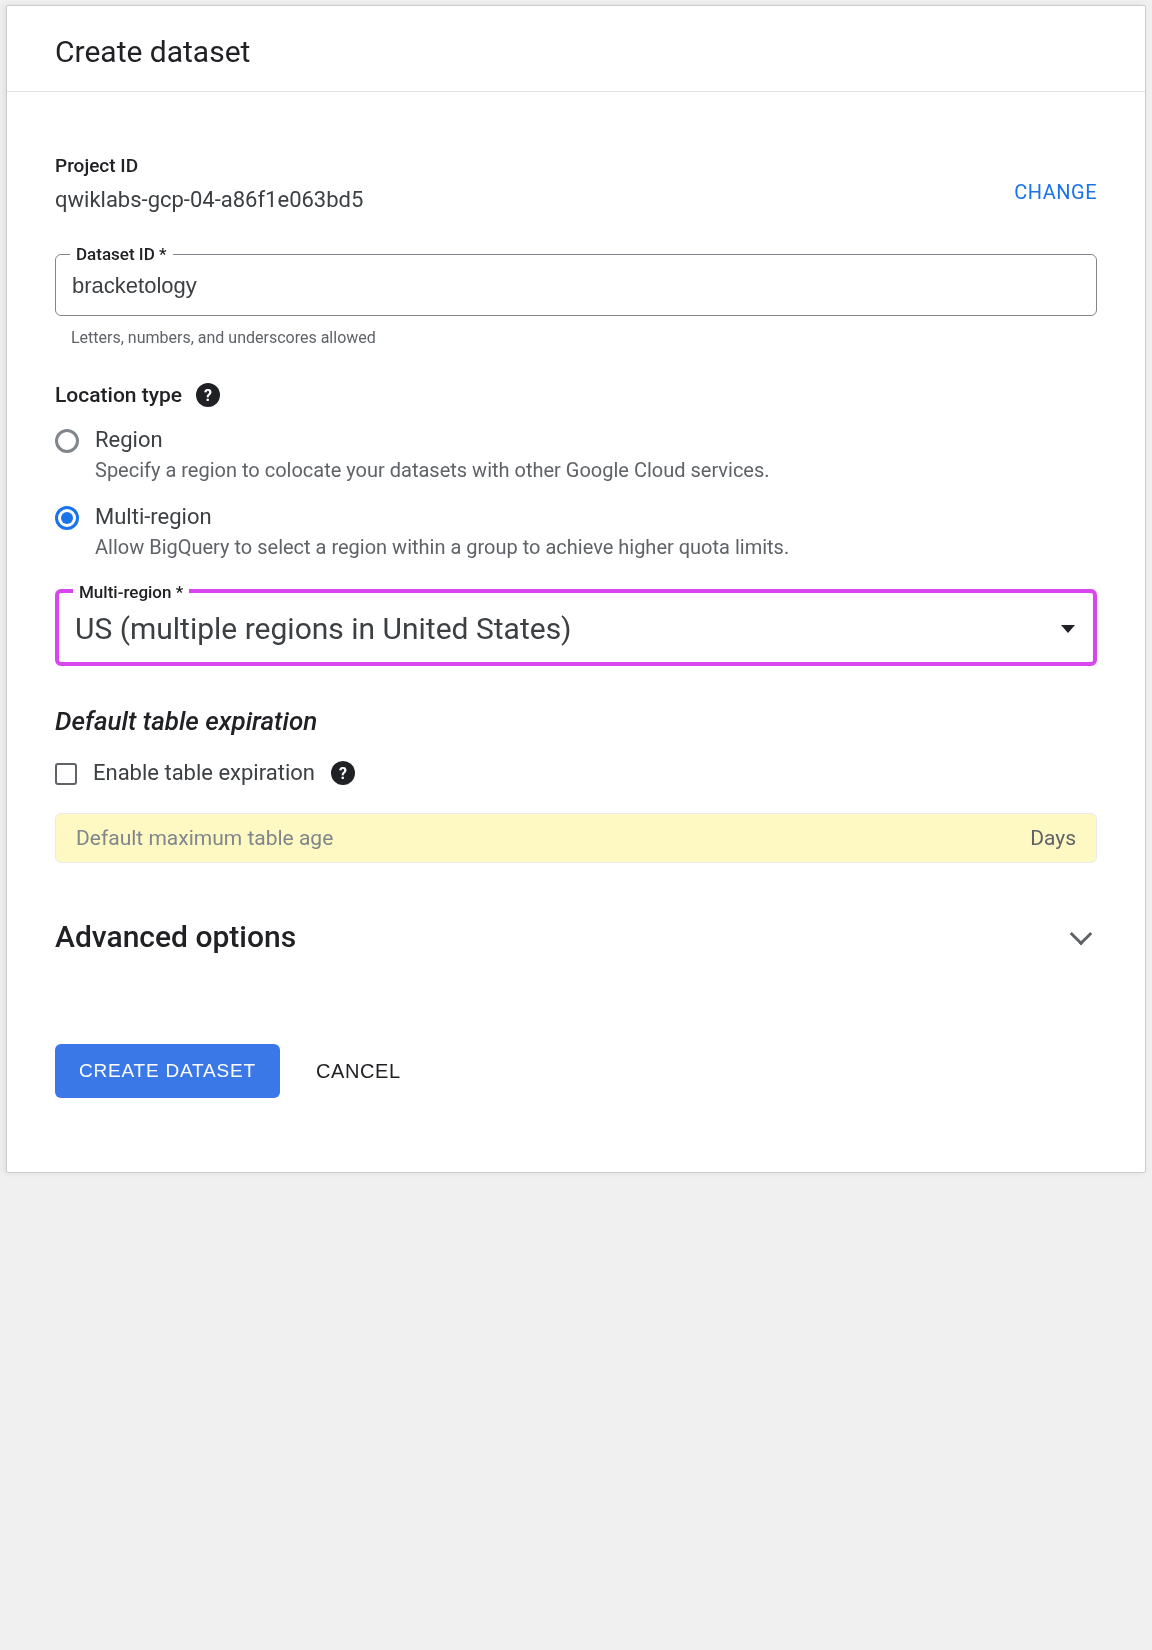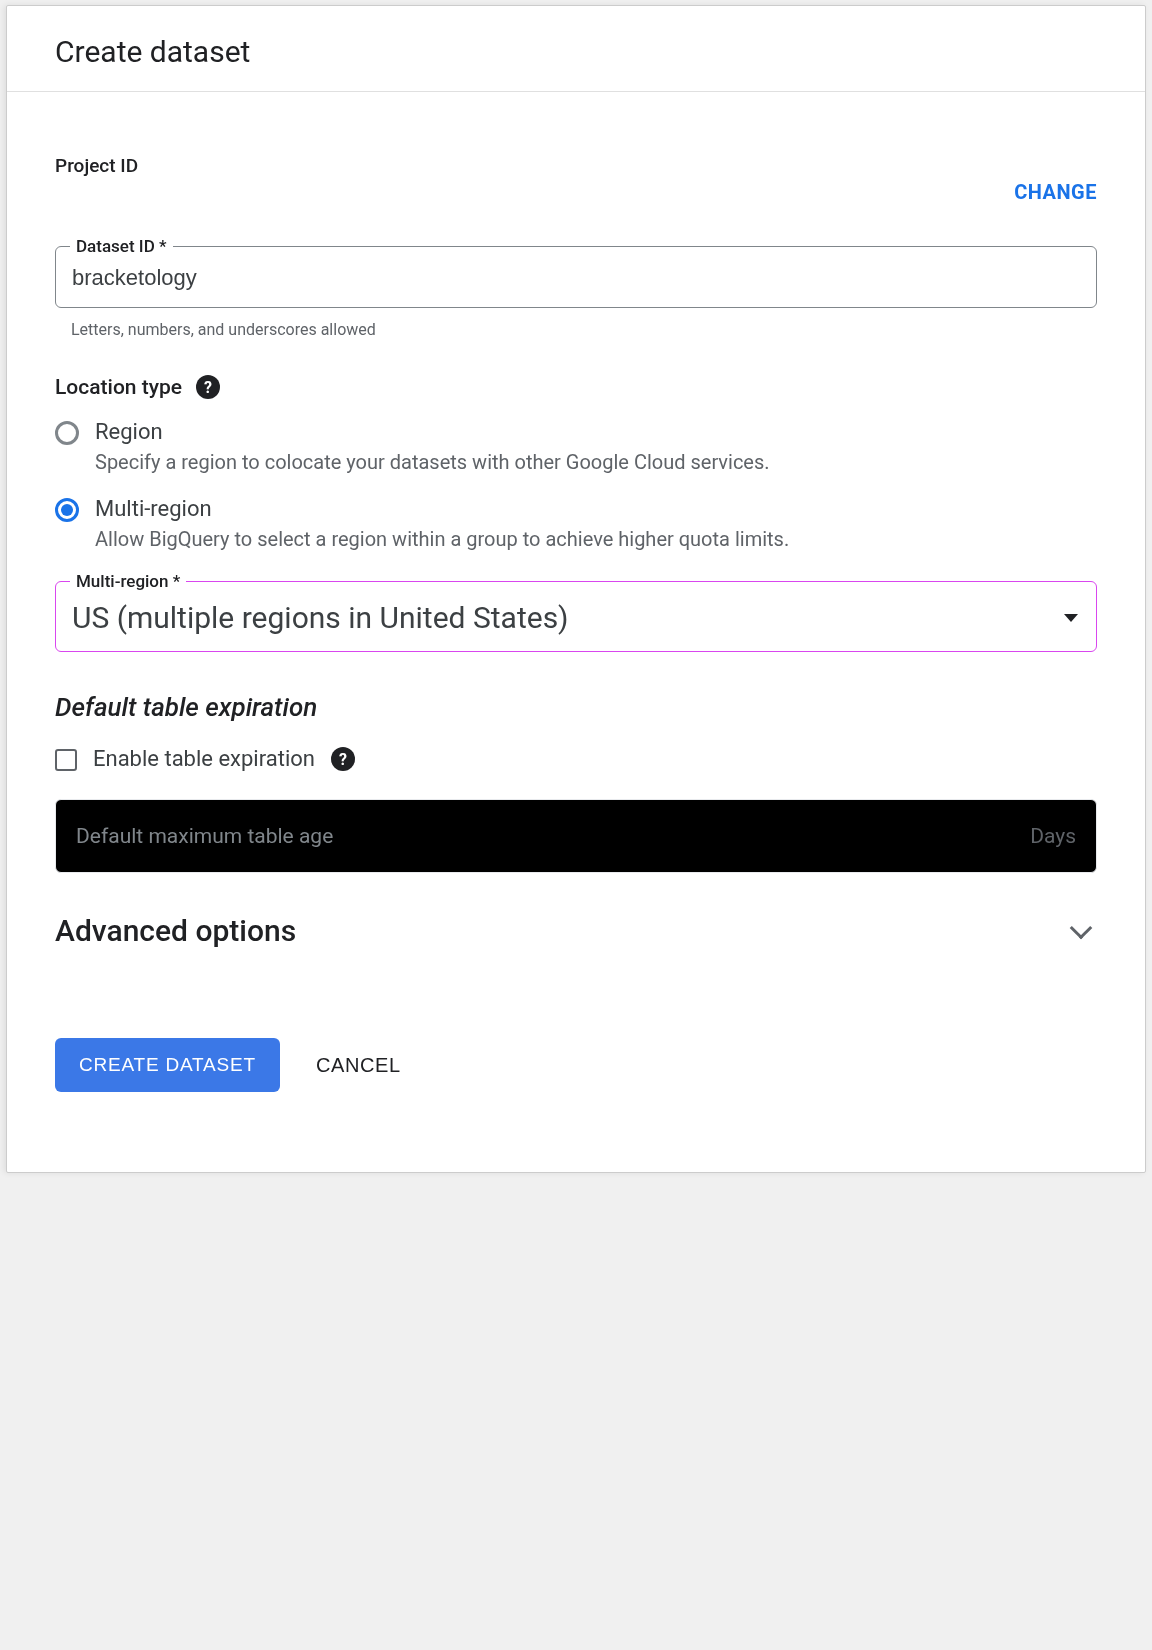--- a/index.html
+++ b/index.html
@@ -46,21 +46,21 @@
       margin-bottom: 10px;
     }
     .project-value {
       font-size: 22px;
       color: #3c4043;
       font-weight: 400;
     }
     .change-link {
       color: #1a73e8;
       font-size: 20px;
-      font-weight: 700;
+      font-weight: 400;
       letter-spacing: 0.5px;
       cursor: pointer;
       margin-top: 26px;
     }
     .outlined-field {
       position: relative;
       border: 1px solid #80868b;
       border-radius: 6px;
       padding: 0;
       margin-bottom: 12px;
@@ -150,21 +150,21 @@
       color: #3c4043;
       margin-bottom: 4px;
     }
     .radio-desc {
       font-size: 20px;
       color: #5f6368;
       line-height: 1.4;
     }
     .select-field {
       position: relative;
-      border: 1px solid #d946ef;
+      border: 4px solid #d946ef;
       border-radius: 6px;
       margin-top: 28px;
       margin-bottom: 40px;
     }
     .select-field .floating-label {
       position: absolute;
       top: -11px;
       left: 14px;
       background: #fff;
       padding: 0 6px;
@@ -211,26 +211,26 @@
       border-radius: 3px;
       flex-shrink: 0;
     }
     .checkbox-label {
       font-size: 22px;
       color: #3c4043;
     }
     .disabled-input-row {
       border: 1px solid #e8eaed;
       border-radius: 6px;
-      padding: 24px 20px;
+      padding: 12px 20px;
       display: flex;
       justify-content: space-between;
       align-items: center;
-      background: #000000;
-      margin-bottom: 40px;
+      background: #fef9c3;
+      margin-bottom: 56px;
     }
     .disabled-placeholder {
       font-size: 21px;
       color: #80868b;
     }
     .disabled-suffix {
       font-size: 21px;
       color: #5f6368;
     }
     .advanced-row {
@@ -286,20 +286,21 @@
 <div class="panel">
   <div class="header">
     <h1>Create dataset</h1>
   </div>
 
   <div class="content">
 
     <div class="project-row">
       <div class="project-left">
         <div class="field-label-bold">Project ID</div>
+        <div class="project-value">qwiklabs-gcp-04-a86f1e063bd5</div>
       </div>
       <div class="change-link">CHANGE</div>
     </div>
 
     <div class="outlined-field">
       <span class="floating-label">Dataset ID *</span>
       <input class="text-input" type="text" value="bracketology" style="">
     </div>
     <div class="helper-text">Letters, numbers, and underscores allowed</div>
 

